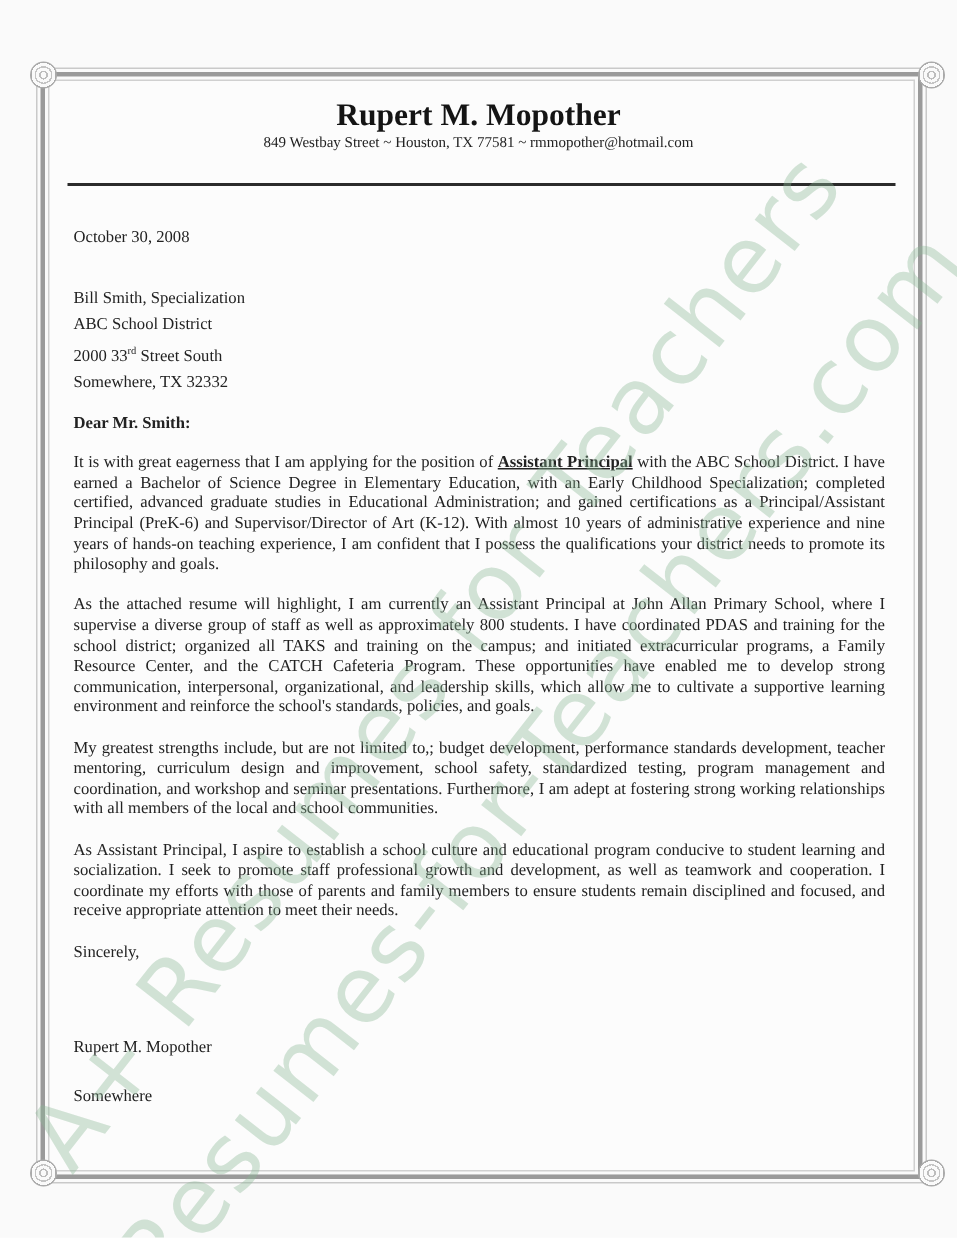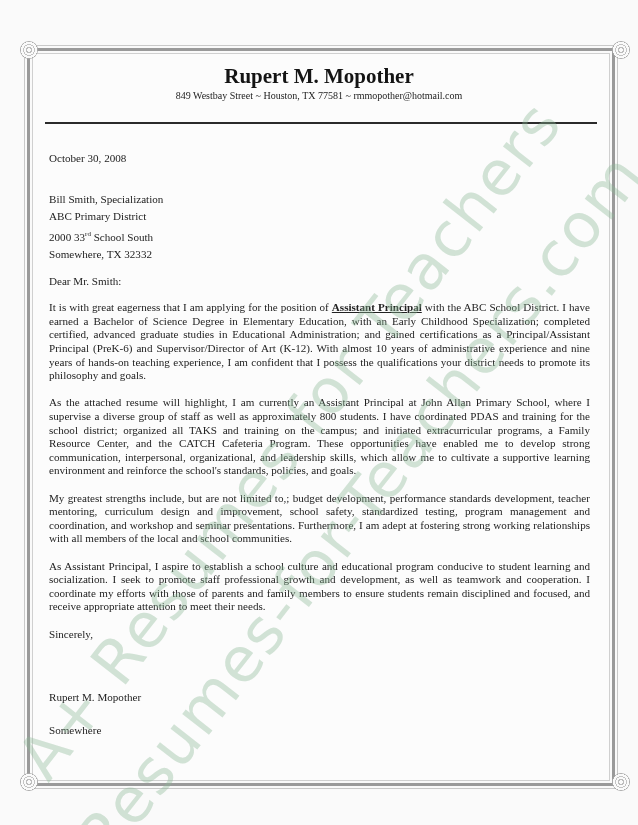--- a/index.html
+++ b/index.html
@@ -39,21 +39,21 @@
   .rule { position: absolute; left: 45px; top: 122px; width: 552px; height: 1.5px; background: #2b2b2b; }
 
   .body-text {
     position: absolute; left: 45px; top: 148px; width: 549px;
     font-family: "Liberation Serif", serif;
     font-size: 11.1px; line-height: 13.6px; color: #222;
   }
   .body-text p { margin: 4px; }
   .date { margin-bottom: 27px !important; }
   .recipient { margin-bottom: 13px !important; }
-  .salutation { margin-bottom: 13px !important; }
+  .salutation { margin-bottom: 13px !important; font-weight: bold; }
   .para { text-align: justify; margin-bottom: 13.6px !important; }
   .assist { font-weight: bold; text-decoration: underline; }
   .closing { margin-bottom: 50px !important; }
   .signature { margin-bottom: 19px !important; }
 
   .watermark {
     position: absolute;
     font-family: "DejaVu Sans", sans-serif;
     color: rgba(140, 185, 150, 0.38);
     font-size: 62px;
@@ -78,22 +78,22 @@
   <div class="name">Rupert M. Mopother</div>
   <div class="contact">849 Westbay Street ~ Houston, TX 77581 ~ rmmopother@hotmail.com</div>
 </div>
 <div class="rule"></div>
 
 <div class="body-text">
   <p class="date">October 30, 2008</p>
 
   <div class="recipient">
     <p>Bill Smith, Specialization</p>
-    <p>ABC Primary District</p>
-    <p><span>2000 33</span><sup style="font-size:7px">rd</sup><span> School South</span></p>
+    <p>ABC School District</p>
+    <p><span>2000 33</span><sup style="font-size:7px">rd</sup><span> Street South</span></p>
     <p>Somewhere, TX 32332</p>
   </div>
 
   <p class="salutation">Dear Mr. Smith:</p>
 
   <p class="para"><span>It is with great eagerness that I am applying for the position of </span><span class="assist">Assistant Principal</span><span> with the ABC School District. I have earned a Bachelor of Science Degree in Elementary Education, with an Early Childhood Specialization; completed certified, advanced graduate studies in Educational Administration; and gained certifications as a Principal/Assistant Principal (PreK-6) and Supervisor/Director of Art (K-12). With almost 10 years of administrative experience and nine years of hands-on teaching experience, I am confident that I possess the qualifications your district needs to promote its philosophy and goals.</span></p>
   <p class="para">As the attached resume will highlight, I am currently an Assistant Principal at John Allan Primary School, where I supervise a diverse group of staff as well as approximately 800 students. I have coordinated PDAS and training for the school district; organized all TAKS and training on the campus; and initiated extracurricular programs, a Family Resource Center, and the CATCH Cafeteria Program. These opportunities have enabled me to develop strong communication, interpersonal, organizational, and leadership skills, which allow me to cultivate a supportive learning environment and reinforce the school's standards, policies, and goals.</p>
   <p class="para">My greatest strengths include, but are not limited to,; budget development, performance standards development, teacher mentoring, curriculum design and improvement, school safety, standardized testing, program management and coordination, and workshop and seminar presentations. Furthermore, I am adept at fostering strong working relationships with all members of the local and school communities.</p>
   <p class="para">As Assistant Principal, I aspire to establish a school culture and educational program conducive to student learning and socialization. I seek to promote staff professional growth and development, as well as teamwork and cooperation. I coordinate my efforts with those of parents and family members to ensure students remain disciplined and focused, and receive appropriate attention to meet their needs.</p>
 

